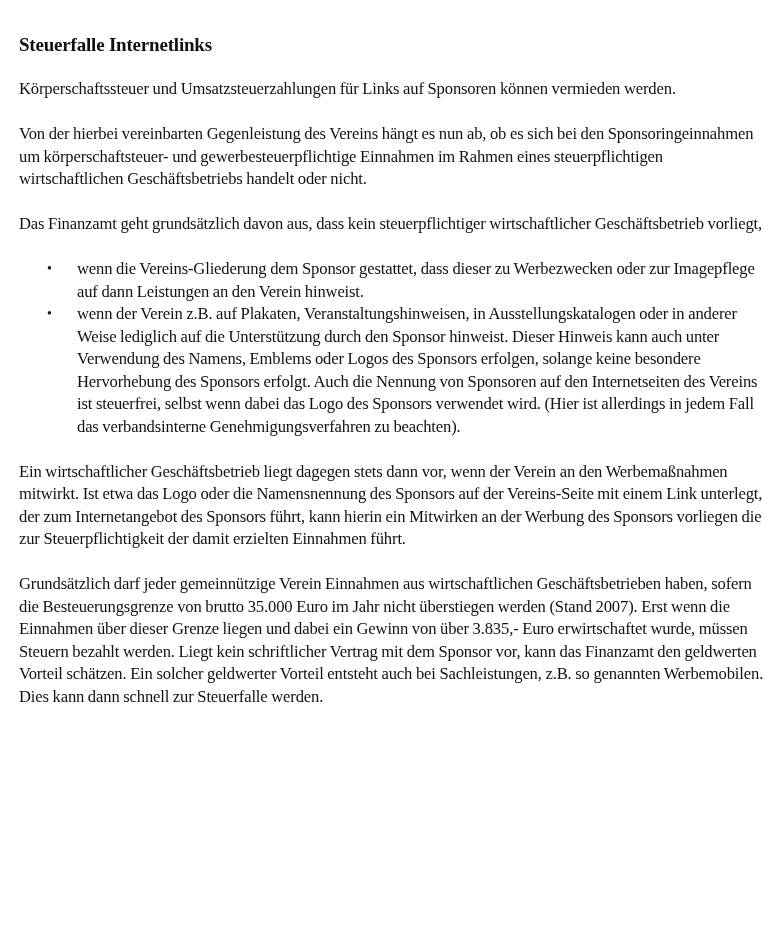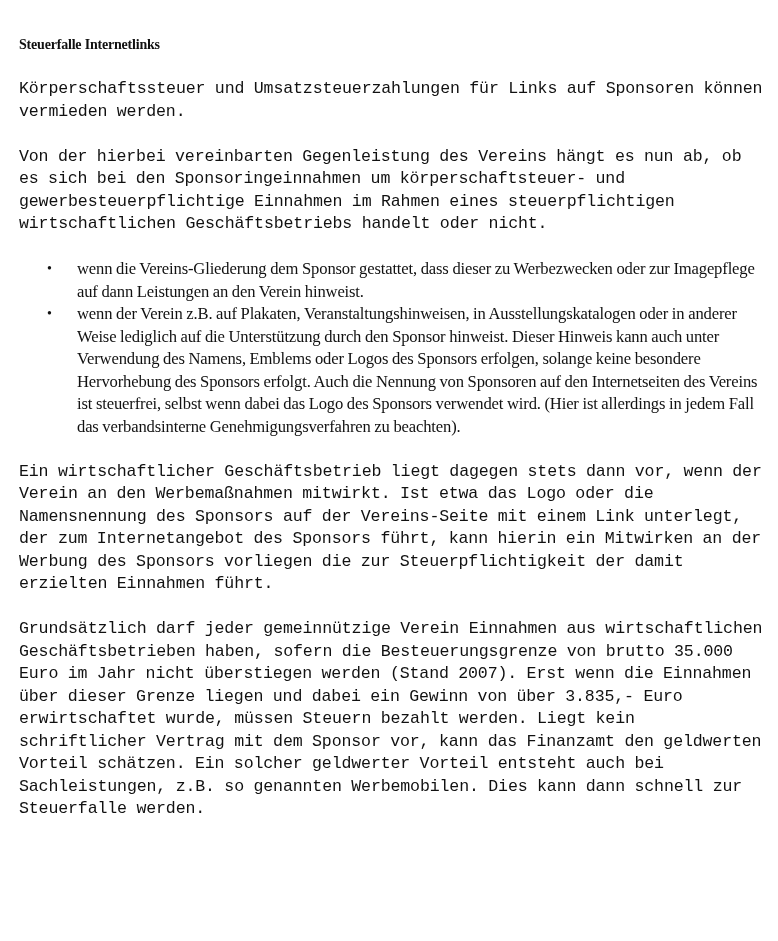--- a/index.html
+++ b/index.html
@@ -3,26 +3,26 @@
 <meta charset="utf-8">
 <style>
   html, body { margin: 0; padding: 0; background: #ffffff; }
   body {
     width: 778px; height: 941px; overflow: hidden; position: relative;
     font-family: "Liberation Serif", "DejaVu Serif", serif;
     color: #111111;
   }
   .page { position: absolute; left: 19px; top: 33px; width: 745px; }
   .title {
-    font-weight: bold; font-size: 14px; line-height: 24px;
+    font-weight: bold; font-size: 19px; line-height: 24px;
     margin: 0 0 21px 0; letter-spacing: -0.2px;
   }
   .para {
     font-size: 16.6px; line-height: 22.5px; margin: 0 0 22.5px 0;
-    letter-spacing: -0.15px; word-spacing: -0.3px; font-family: Liberation Mono, monospace;
+    letter-spacing: -0.15px; word-spacing: -0.3px;
   }
   ul.bullets {
     list-style: none; margin: 0 0 22.5px 0; padding: 0;
   }
   ul.bullets li {
     position: relative; padding-left: 58px;
     font-size: 16.6px; line-height: 22.5px;
     letter-spacing: -0.15px; word-spacing: -0.3px;
   }
   ul.bullets li .bullet {
@@ -30,20 +30,21 @@
   }
 </style>
 </head>
 <body>
 
 <div class="page">
   <h1 class="title">Steuerfalle Internetlinks</h1>
 
   <p class="para">Körperschaftssteuer und Umsatzsteuerzahlungen für Links auf Sponsoren können vermieden werden.</p>
   <p class="para">Von der hierbei vereinbarten Gegenleistung des Vereins hängt es nun ab, ob es sich bei den Sponsoringeinnahmen um körperschaftsteuer- und gewerbesteuerpflichtige Einnahmen im Rahmen eines steuerpflichtigen wirtschaftlichen Geschäftsbetriebs handelt oder nicht.</p>
+  <p class="para">Das Finanzamt geht grundsätzlich davon aus, dass kein steuerpflichtiger wirtschaftlicher Geschäftsbetrieb vorliegt,</p>
 
   <ul class="bullets">
     <li>
       <span class="bullet">•</span>
       <span>wenn die Vereins-Gliederung dem Sponsor gestattet, dass dieser zu Werbezwecken oder zur Imagepflege auf dann Leistungen an den Verein hinweist.</span>
     </li>
     <li>
       <span class="bullet">•</span>
       <span>wenn der Verein z.B. auf Plakaten, Veranstaltungshinweisen, in Ausstellungskatalogen oder in anderer Weise lediglich auf die Unterstützung durch den Sponsor hinweist. Dieser Hinweis kann auch unter Verwendung des Namens, Emblems oder Logos des Sponsors erfolgen, solange keine besondere Hervorhebung des Sponsors erfolgt. Auch die Nennung von Sponsoren auf den Internetseiten des Vereins ist steuerfrei, selbst wenn dabei das Logo des Sponsors verwendet wird. (Hier ist allerdings in jedem Fall das verbandsinterne Genehmigungsverfahren zu beachten).</span>
     </li>

